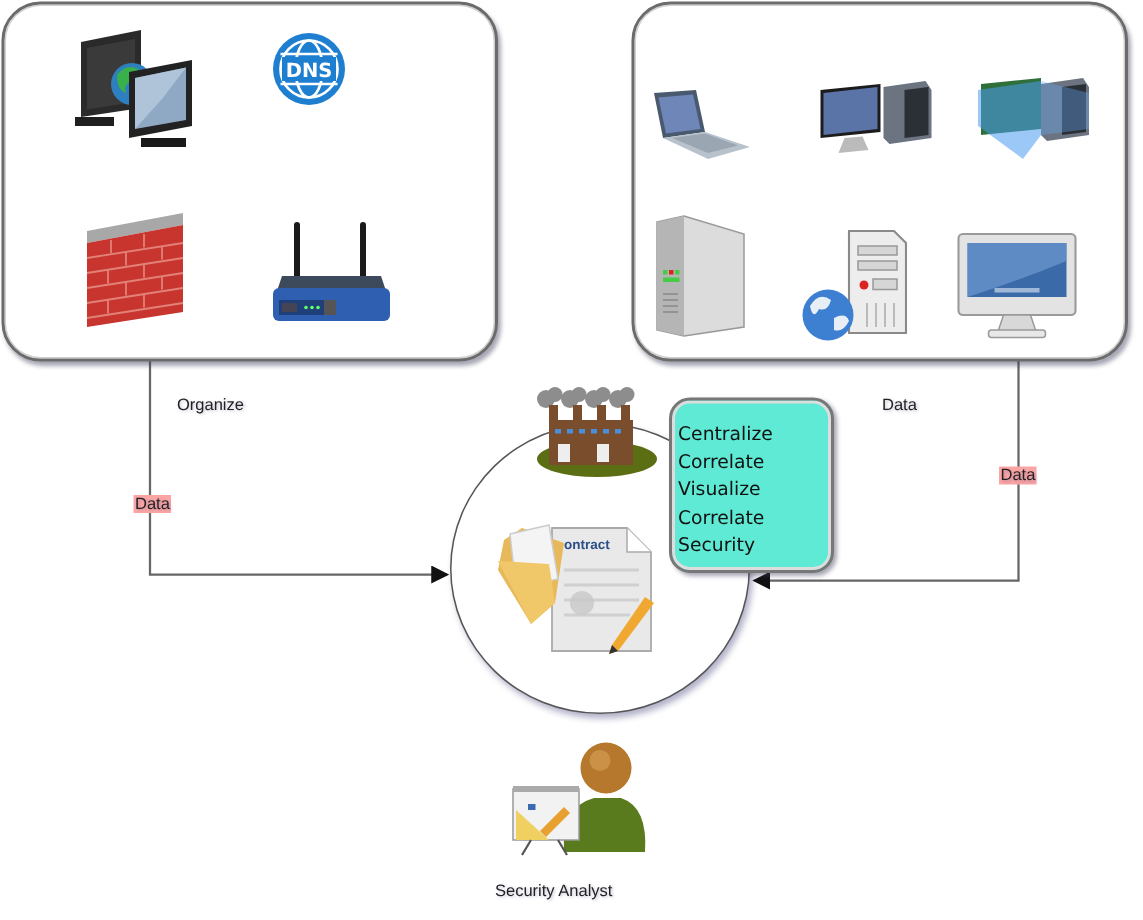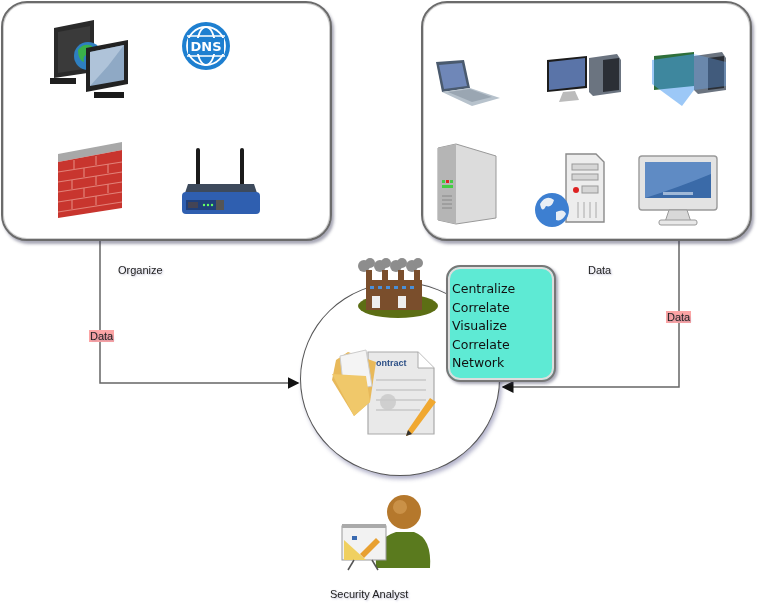--- a/index.html
+++ b/index.html
@@ -216,21 +216,21 @@
   <polygon points="100,52 106,56 82,88 76,90 78,84" fill="#f0a830"></polygon>
   <polygon points="76,90 78,84 82,88" fill="#333"></polygon>
 </svg>
 
 <div id="process-box">
   <ul id="process-list">
     <li>Centralize</li>
     <li>Correlate</li>
     <li>Visualize</li>
     <li>Correlate</li>
-    <li>Network</li>
+    <li>Security</li>
   </ul>
 </div>
 
 <svg class="icon" style="left:340px;top:492px" width="92" height="80" viewBox="0 0 92 80">
   <path d="M36,76 Q34,46 56,40 L74,40 Q92,46 90,76 Z" fill="#5a7a1e"></path>
   <circle cx="64" cy="20" r="17" fill="#b5782c"></circle>
   <circle cx="60" cy="15" r="7" fill="#d9a25a" opacity="0.6"></circle>
   <rect x="2" y="34" width="44" height="34" fill="#f2f2f2" stroke="#999"></rect>
   <rect x="2" y="32" width="44" height="4" fill="#aaa"></rect>
   <rect x="12" y="44" width="5" height="4" fill="#3a6ab0"></rect>

